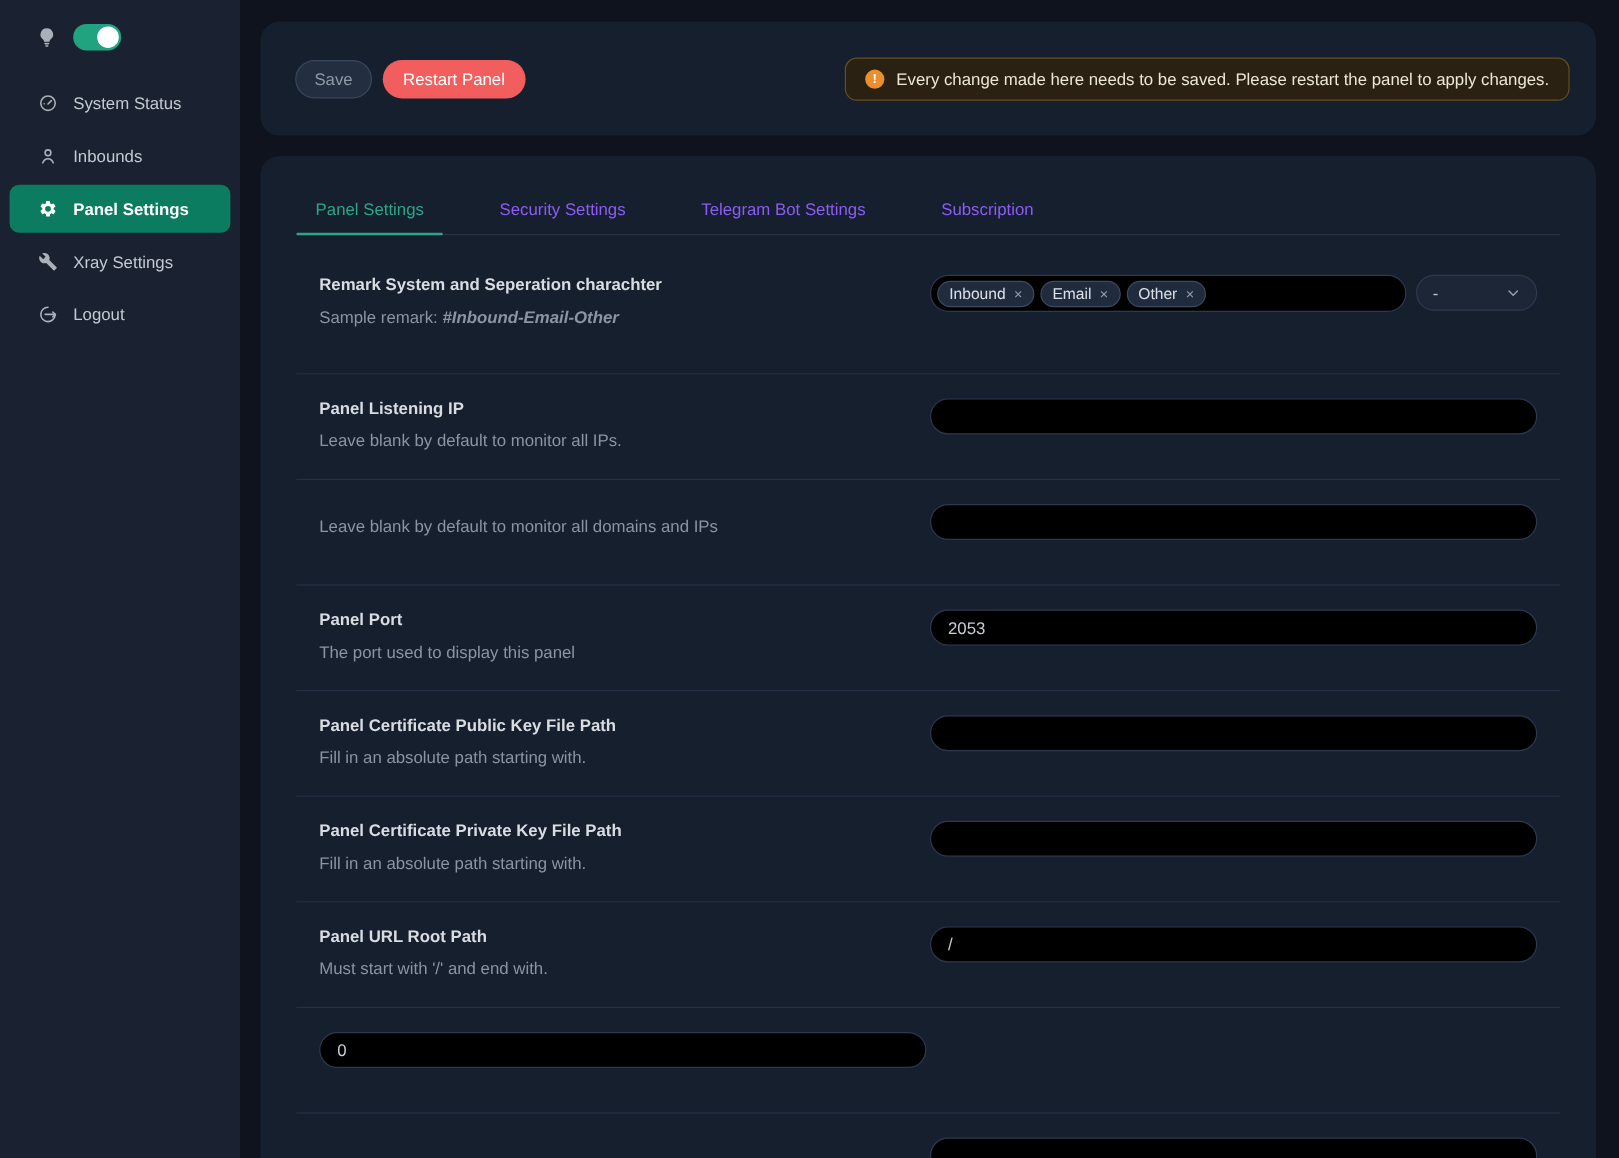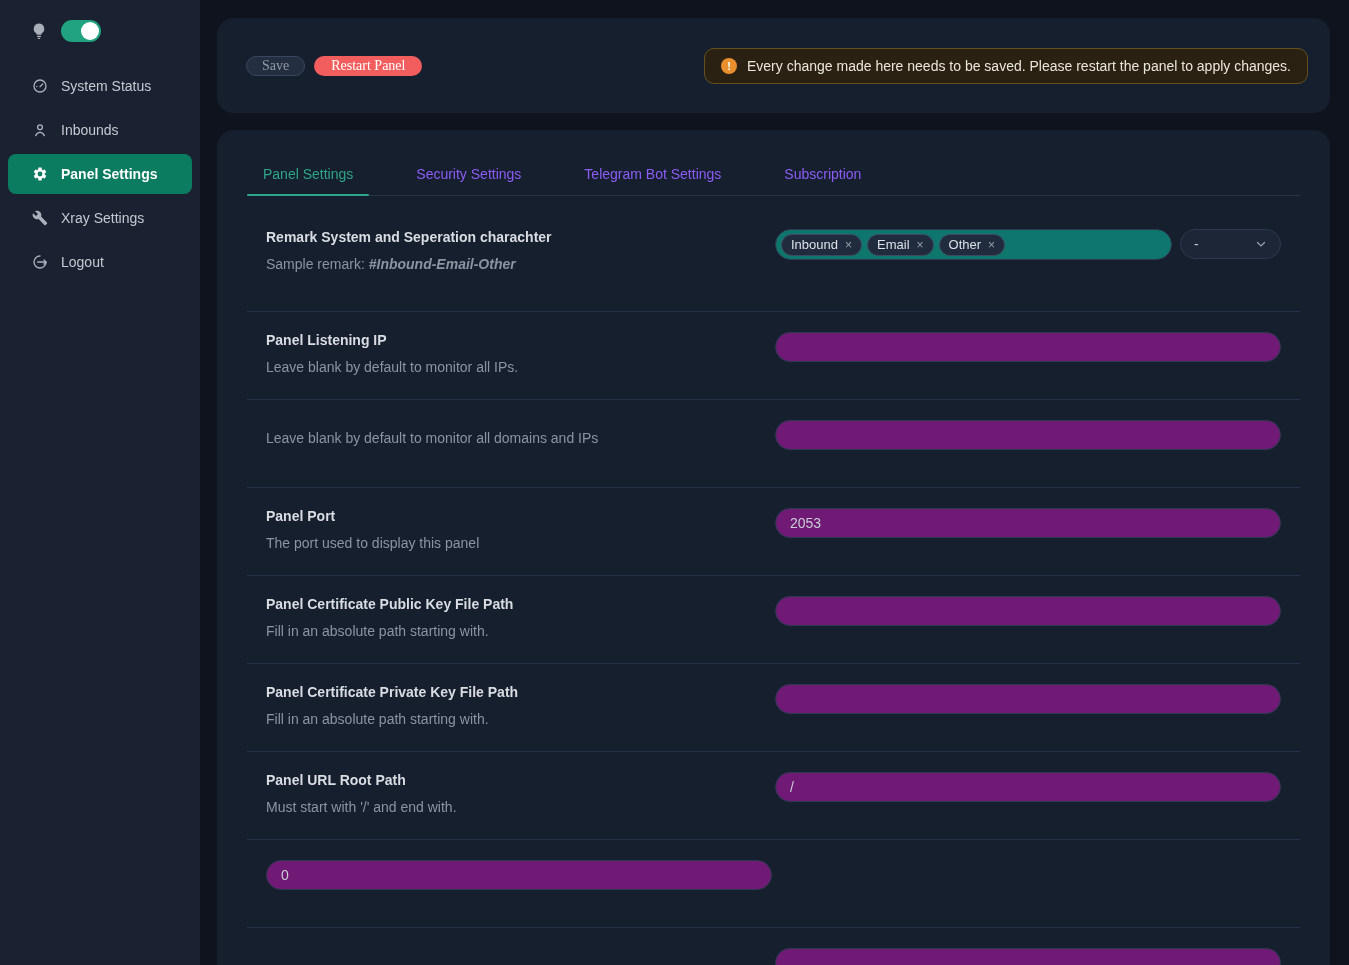--- a/index.html
+++ b/index.html
@@ -39,22 +39,22 @@
   .side-item.active { background:#0b7c60; color:#ffffff; font-weight:700; }
   .side-item.active .icon { color:#ffffff; }
   
   .main { flex:1; padding:18px 19px 0 17px; }
   .card { background:#161f2e; border-radius:16px; }
   .toolbar-card {
     height:95px; display:flex; align-items:center;
     padding:0 22px 0 29px;
   }
   .btn {
-    height:20px; border-radius:16px; border:none;
-    font-size:14px; font-family:Liberation Serif, serif; cursor:pointer;
+    height:32px; border-radius:16px; border:none;
+    font-size:14px; font-family:Liberation Sans, sans-serif; cursor:pointer;
     display:inline-flex; align-items:center;
   }
   .btn-save {
     background:#232e41; border:1px solid #3a465b;
     color:#8f99a6; padding:0 15px;
   }
   .btn-restart { background:#f25e5e; color:#fff; padding:0 17px; margin-left:9px; }
   .alert {
     margin-left:auto; height:36px; border-radius:10px;
     background:#2a2113; border:1px solid #64501f;
@@ -92,28 +92,28 @@
   }
   .form-row:first-child { min-height:116px; padding-top:33px; }
   .form-row:last-child { border-bottom:none; }
   .label-col { flex:1; padding-right:40px; }
   .field-label { font-size:14px; font-weight:700; color:#d9dde2; line-height:17px; }
   .field-desc { margin-top:9px; font-size:14px; color:#8b94a1; line-height:18px; }
   .field-desc .em { font-weight:700; font-style:italic; }
   .ctrl-col { width:506px; flex:0 0 506px; }
   .pill-input {
     width:100%; height:30px; border-radius:15px;
-    background:#701a75; border:1px solid #2d3950;
+    background:#000000; border:1px solid #2d3950;
     color:#c9ced6; padding:0 14px; font-size:14px; font-family:inherit;
     outline:none;
   }
   .tags-select { display:flex; gap:8px; }
   .tagbox {
     flex:1; height:31px; border-radius:16px;
-    background:#0f766e; border:1px solid #2d3950;
+    background:#000000; border:1px solid #2d3950;
     display:flex; align-items:center; gap:5px; padding:0 5px;
   }
   .tag {
     height:22px; border-radius:11px; border:1px solid #3e4a61;
     background:#202b3d; color:#dbe0e6; font-size:13px;
     padding:0 9px; display:flex; align-items:center; gap:7px; white-space:nowrap;
   }
   .tag .x { color:#95a0ae; font-size:12px; cursor:pointer; line-height:1; }
   .selectbox {
     width:101px; flex:0 0 101px; height:30px; border-radius:15px;

